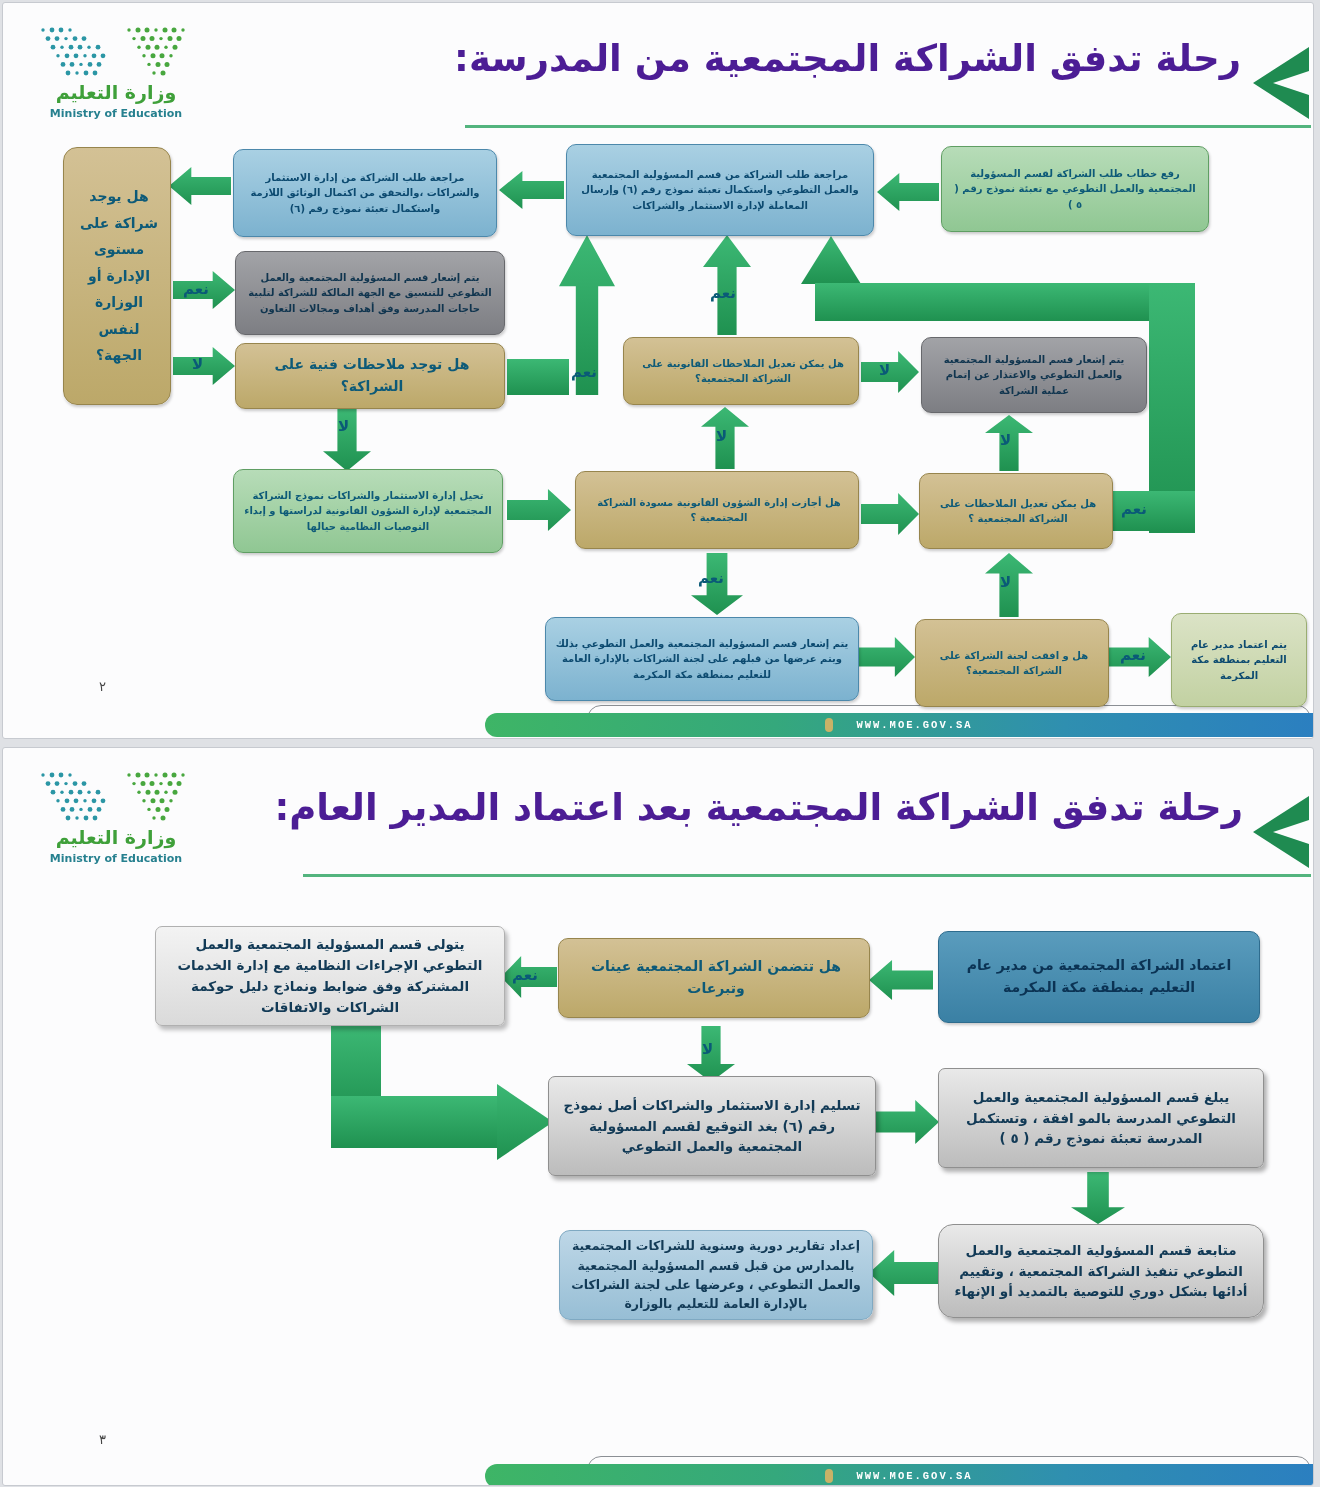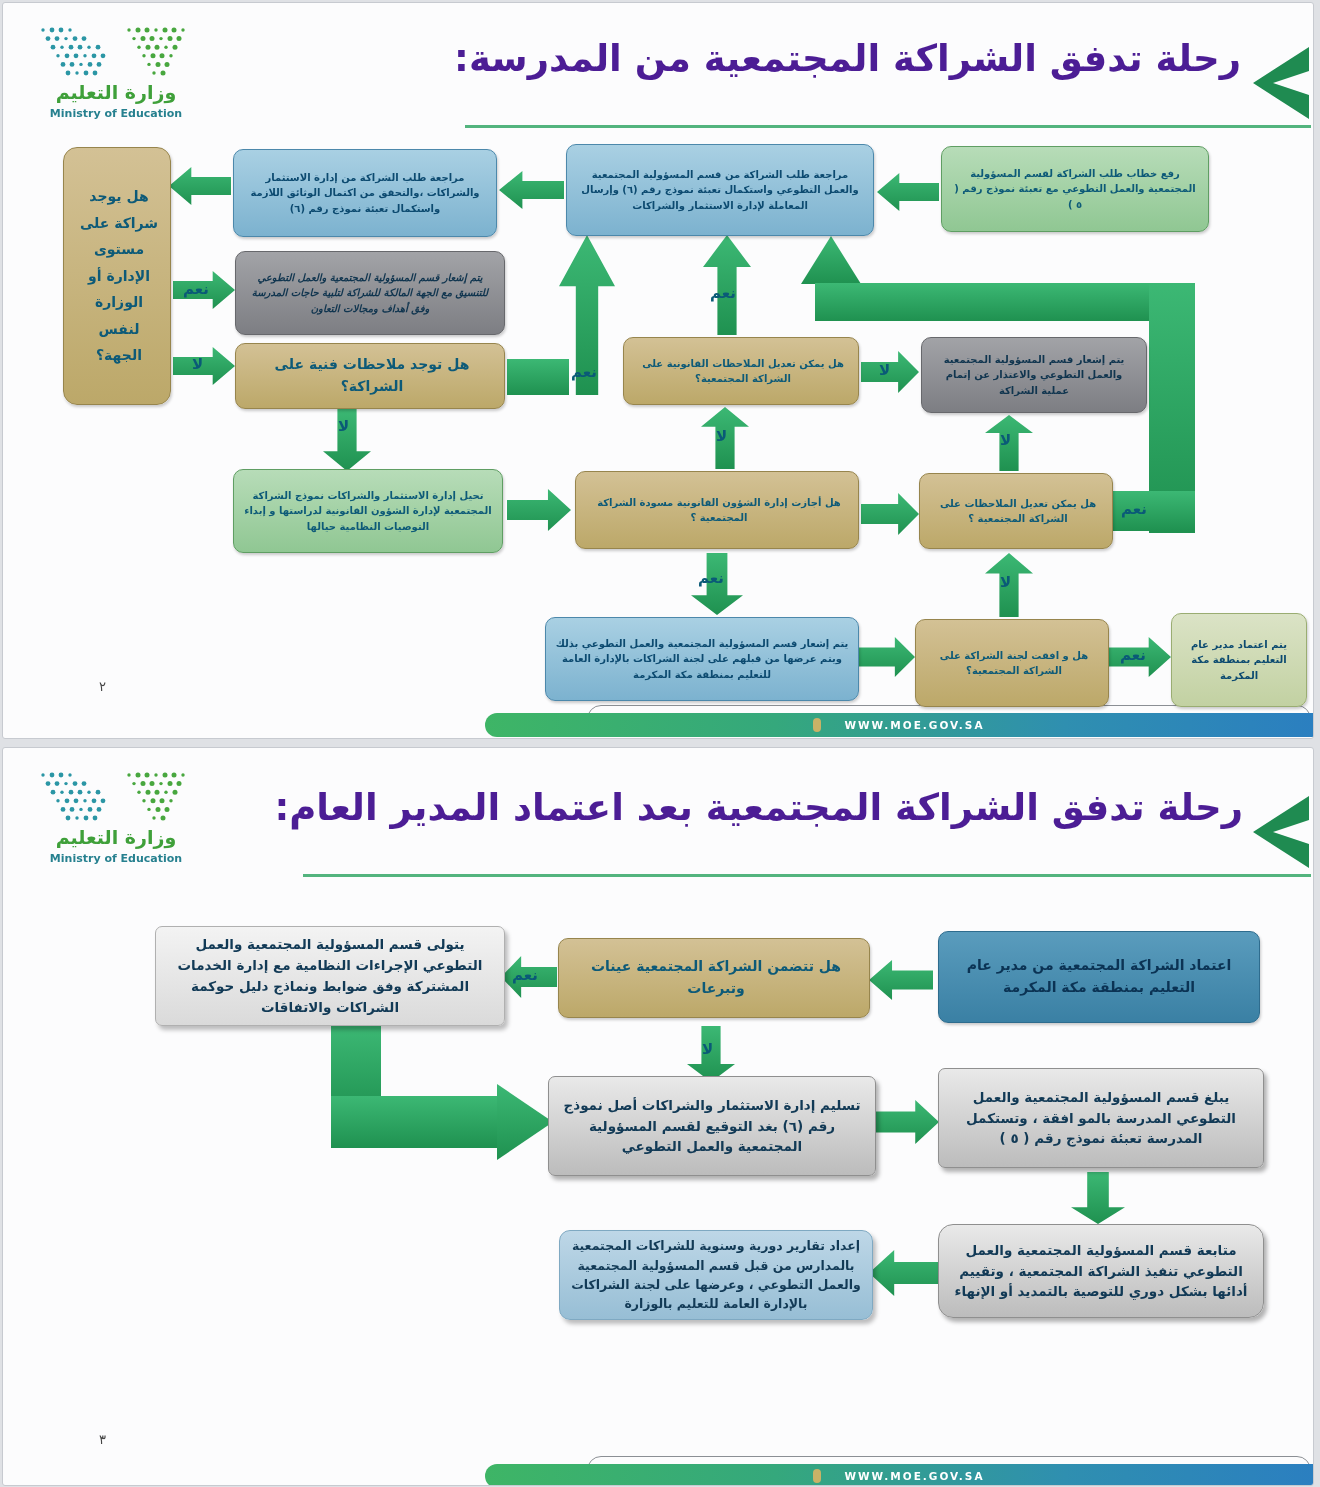--- a/index.html
+++ b/index.html
@@ -61,21 +61,21 @@
 
   .lbl { position:absolute; z-index:4; color:#0a5a77; font-weight:bold;
          font-size:15px; direction:rtl; }
 
   .pagenum { position:absolute; left:96px; color:#444; font-size:13px; }
 
   
   .footer-outline { position:absolute; border:1px solid #8b8f94; border-radius:14px; z-index:0; }
   .footer-bar { position:absolute; z-index:1; border-radius:12px 0 0 12px;
     background:linear-gradient(90deg,#3eb566 0%,#35a87c 35%,#2f8fb0 70%,#2b7fc0 100%);
-    display:flex; align-items:center; justify-content:center; gap:23px; }
+    display:flex; align-items:center; justify-content:center; gap:23px;font-family:Liberation Mono, monospace; }
   .footer-ico { width:8px; height:14px; border-radius:4px; background:#c9b267; display:inline-block; }
   .footer-url { color:#ffffff; font-weight:bold; font-size:10.5px; letter-spacing:2px; }
 </style>
 </head>
 <body>
 
 <div class="slide" id="s1">
 
   <div class="logo">
     <svg class="logo-dots" width="150" height="56" viewBox="0 0 150 56">
@@ -151,21 +151,21 @@
   <div class="arr ar-left" style="left:874px;top:170px;width:62px;height:38px;"></div>
   <div class="box bx-blue" style="left:563px;top:141px;width:308px;height:92px;">مراجعة طلب الشراكة من قسم المسؤولية المجتمعية والعمل التطوعي واستكمال تعبئة نموذج رقم (٦) وإرسال المعاملة لإدارة الاستثمار والشراكات</div>
   <div class="arr ar-left" style="left:496px;top:168px;width:65px;height:38px;"></div>
   <div class="box bx-blue" style="left:230px;top:146px;width:264px;height:88px;">مراجعة طلب الشراكة من إدارة الاستثمار والشراكات ،والتحقق من اكتمال الوثائق اللازمة واستكمال تعبئة نموذج رقم (٦)</div>
   <div class="arr ar-left" style="left:166px;top:164px;width:62px;height:38px;"></div>
 
   <div class="box bx-tan bx-tall" style="left:60px;top:144px;width:108px;height:258px;">هل يوجد شراكة على مستوى الإدارة أو الوزارة لنفس الجهة؟</div>
 
   <div class="arr ar-right" style="left:170px;top:268px;width:62px;height:38px;"></div>
   <span class="lbl" style="left:180px;top:277px;">نعم</span>
-  <div class="box bx-gray" style="left:232px;top:248px;width:270px;height:84px;font-style:italic;">يتم إشعار قسم المسؤولية المجتمعية والعمل التطوعي للتنسيق مع الجهة المالكة للشراكة لتلبية حاجات المدرسة وفق أهداف ومجالات التعاون</div>
+  <div class="box bx-gray" style="left:232px;top:248px;width:270px;height:84px;">يتم إشعار قسم المسؤولية المجتمعية والعمل التطوعي للتنسيق مع الجهة المالكة للشراكة لتلبية حاجات المدرسة وفق أهداف ومجالات التعاون</div>
 
   <div class="arr ar-right" style="left:170px;top:344px;width:62px;height:38px;"></div>
   <span class="lbl" style="left:189px;top:352px;">لا</span>
   <div class="box bx-tan" style="left:232px;top:340px;width:270px;height:66px;font-size:14px;">هل توجد ملاحظات فنية على الشراكة؟</div>
 
   <div class="bar" style="left:504px;top:356px;width:62px;height:36px;"></div>
   <div class="arr ar-up" style="left:556px;top:232px;width:56px;height:160px;"></div>
   <span class="lbl" style="left:568px;top:360px;">نعم</span>
 
   <div class="arr ar-down" style="left:320px;top:406px;width:48px;height:62px;"></div>

